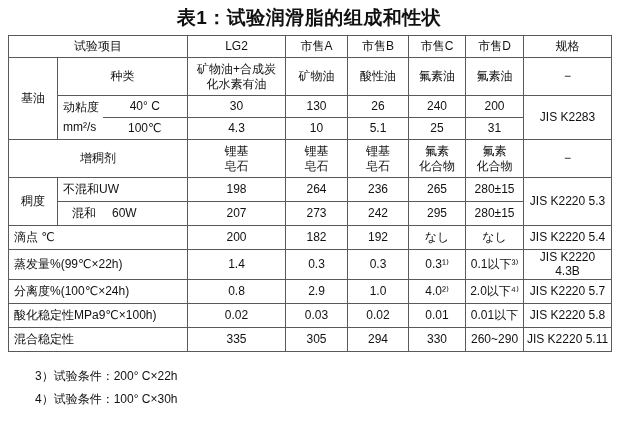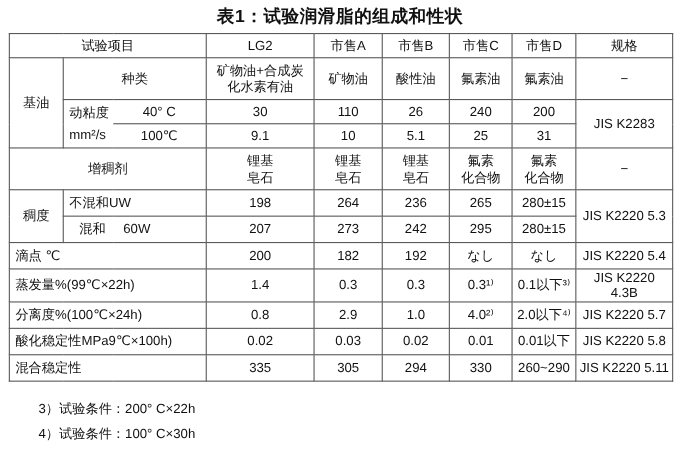--- a/index.html
+++ b/index.html
@@ -3,21 +3,21 @@
 <meta charset="utf-8">
 <style>
   html,body{margin:0;padding:0;}
   body{
     width:618px;height:432px;background:#ffffff;
     font-family:"Liberation Sans","DejaVu Sans",sans-serif;
     color:#111111;overflow:hidden;
   }
   .page{position:relative;width:618px;height:432px;background:#ffffff;}
   .title{
-    text-align:center;font-weight:bold;font-size:16px;
+    text-align:center;font-weight:bold;font-size:19px;
     padding-top:5px;letter-spacing:0.5px;
   }
   table.main{
     border-collapse:collapse;table-layout:fixed;
     margin:4px 0 0 8px;width:603px;
   }
   table.main td{
     border:1px solid #595959;
     font-size:12px;text-align:center;vertical-align:middle;
     padding:0 2px;line-height:1.2;overflow:hidden;
@@ -76,30 +76,30 @@
       <td>−</td>
     </tr>
 
     <tr class="h22">
       <td rowspan="2" class="visc-stack" style="border-right:none;">
         <div>动粘度</div>
         <div>mm²/s</div>
       </td>
       <td style="border-left:none;">40° C</td>
       <td>30</td>
-      <td>110</td>
+      <td>130</td>
       <td>26</td>
       <td>240</td>
       <td>200</td>
       <td rowspan="2" class="spec">JIS K2283</td>
     </tr>
 
     <tr class="h22">
       <td style="border-left:none;">100℃</td>
-      <td>9.1</td>
+      <td>4.3</td>
       <td>10</td>
       <td>5.1</td>
       <td>25</td>
       <td>31</td>
     </tr>
 
     <tr class="h38">
       <td colspan="3" class="lbl">增稠剂</td>
       <td class="pre">锂基
 皂石</td>

